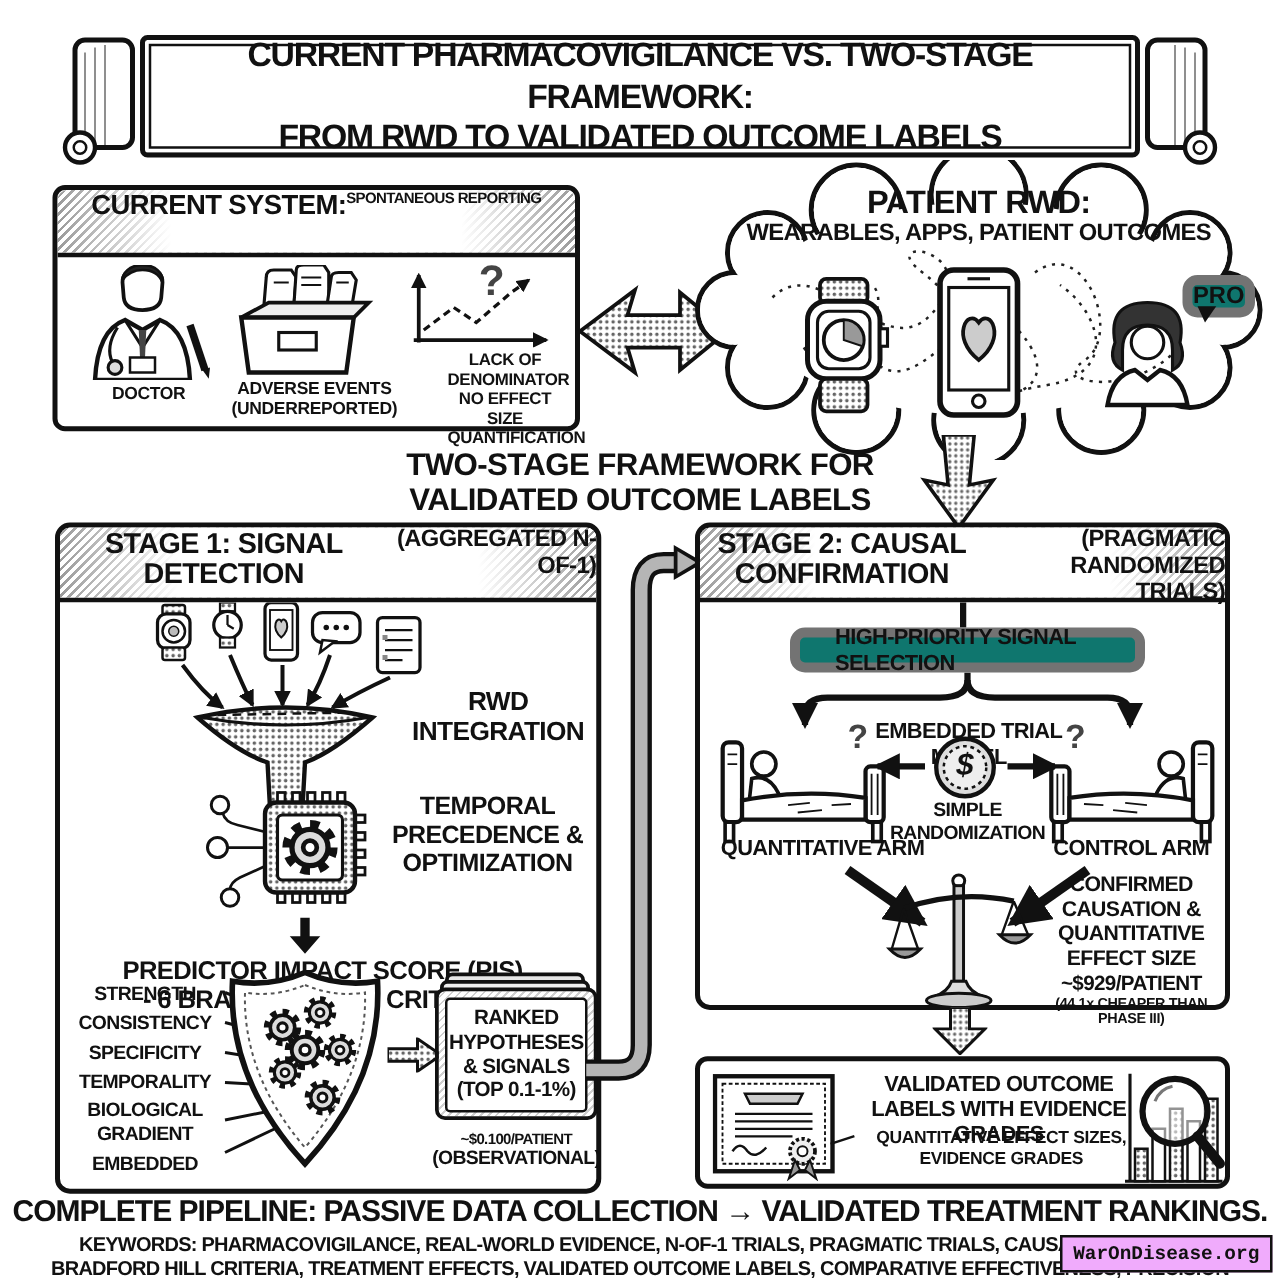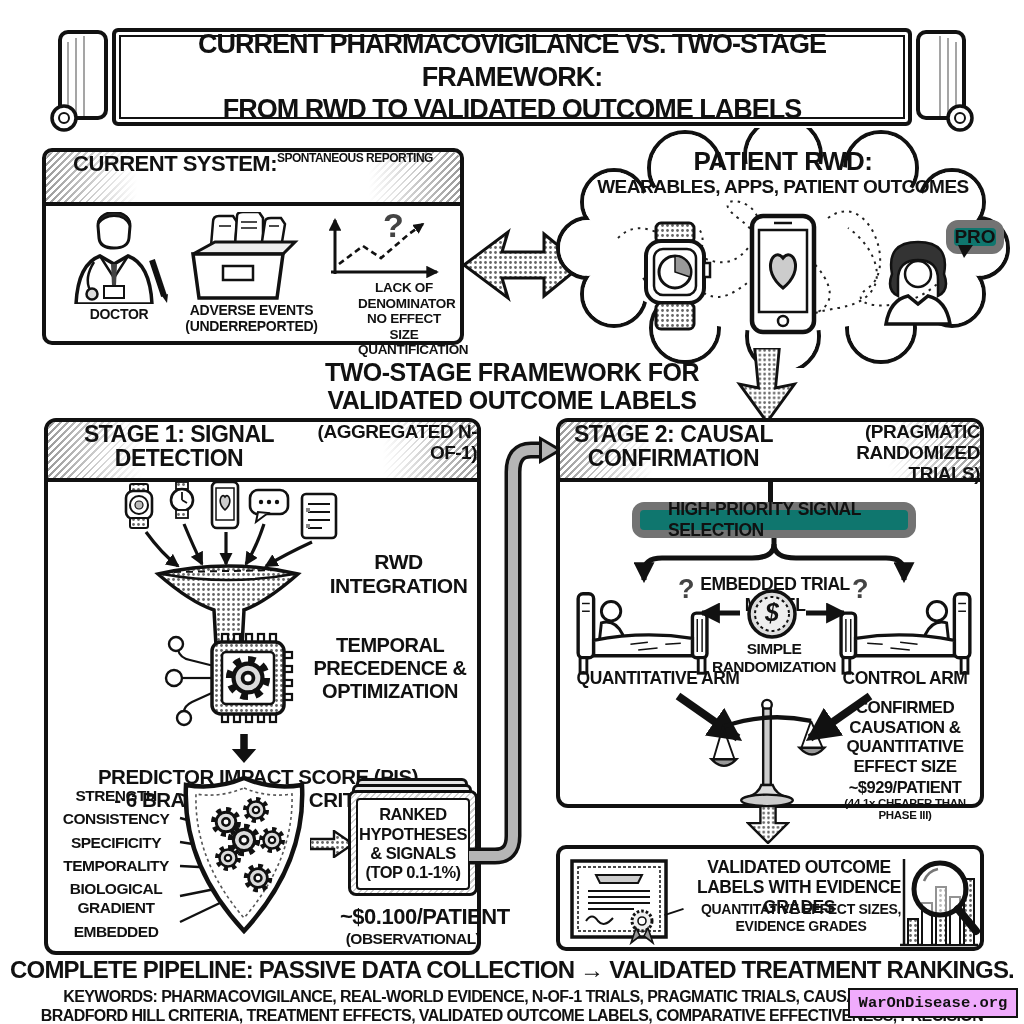--- a/index.html
+++ b/index.html
@@ -341,21 +341,21 @@
     <div class="abs" style="left:300px;top:368px;width:130px;height:106px;">
       <div class="abs" style="left:8px;top:-12px;width:112px;height:14px;border:3px solid #111;border-radius:6px;background:#e6e6e6;box-sizing:border-box;"></div>
       <div class="abs" style="left:4px;top:-6px;width:120px;height:14px;border:3px solid #111;border-radius:6px;background:#efefef;box-sizing:border-box;"></div>
       <div class="abs hatch-lite" style="left:0;top:0;width:130px;height:106px;border:3.5px solid #111;border-radius:8px;box-sizing:border-box;padding:5px;">
         <div style="background:#fff;border:2.5px solid #111;border-radius:4px;height:92px;display:flex;align-items:center;justify-content:center;box-sizing:border-box;padding:2px;">
           <div class="ctr bold" style="font-size:16.5px;line-height:1.18;letter-spacing:-0.5px;">RANKED HYPOTHESES &amp; SIGNALS (TOP 0.1-1%)</div>
         </div>
       </div>
     </div>
     <div class="abs ctr" style="left:292px;top:482px;width:146px;">
-      <div class="bold" style="font-size:22px;letter-spacing:-0.5px;text-align:right;">~$0.100/PATIENT</div>
+      <div class="bold" style="font-size:12px;letter-spacing:-0.5px;">~$0.100/PATIENT</div>
       <div class="bold" style="font-size:15.5px;letter-spacing:-0.5px;">(OBSERVATIONAL)</div>
     </div>
   </div>
 
   <svg class="abs" style="left:455px;top:424px" width="115" height="460" viewBox="0 0 115 460">
     <path d="M14 432 L40 432 Q58 432 58 412 L58 48 Q58 26 76 26 L86 26" fill="none" stroke="#111" stroke-width="17"></path>
     <path d="M14 432 L40 432 Q58 432 58 412 L58 48 Q58 26 76 26 L86 26" fill="none" stroke="#b5b5b5" stroke-width="10"></path>
     <polygon points="84,12 108,26 84,40" fill="#111"></polygon>
     <polygon points="87,17 102,26 87,35" fill="#b5b5b5"></polygon>
   </svg>

